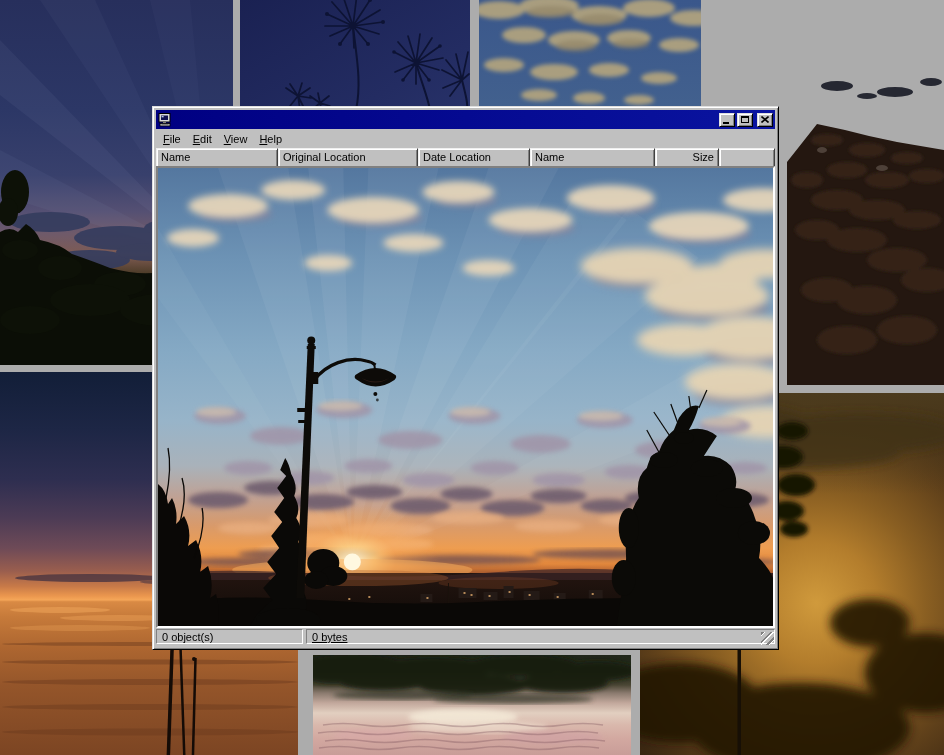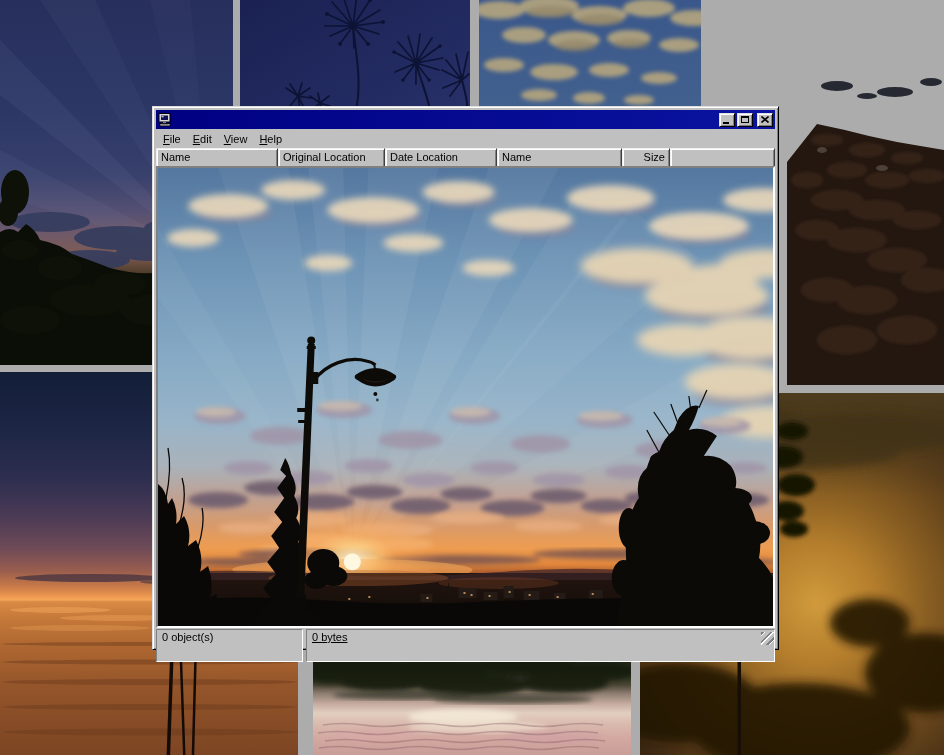--- a/index.html
+++ b/index.html
@@ -65,21 +65,21 @@
   }
   .hcol.size{text-align:right;}
   .content{
     box-sizing:border-box;height:462px;position:relative;
     border:2px solid;border-color:#808080 #fff #fff #808080;
     background:#000;
   }
   .content svg{display:block;}
   .statusbar{height:18px;display:flex;position:relative;margin-top:0;}
   .spanel{
-    box-sizing:border-box;height:33px;margin-top:1px;font-size:11px;color:#000;
+    box-sizing:border-box;height:15px;margin-top:1px;font-size:11px;color:#000;
     border:1px solid;border-color:#808080 #fff #fff #808080;
     padding:1px 4px 0 5px;background:#c0c0c0;white-space:nowrap;overflow:hidden;
   }
   .spanel.objects{width:147px;margin-right:3px;}
   .spanel.bytes{flex:1;text-decoration:underline;}
   .grip{
     position:absolute;right:1px;bottom:1px;width:13px;height:13px;
     background:repeating-linear-gradient(-45deg, rgba(0,0,0,0) 0 3px, #fff 3px 4px, #808080 4px 6px);
   }
 </style>
@@ -346,24 +346,24 @@
 
   <div class="menubar">
     <div class="menu-item"><span class="accel">F</span><span>ile</span></div>
     <div class="menu-item"><span class="accel">E</span><span>dit</span></div>
     <div class="menu-item"><span class="accel">V</span><span>iew</span></div>
     <div class="menu-item"><span class="accel">H</span><span>elp</span></div>
   </div>
 
   <div class="headers">
     <div class="hcol" style="width:122px">Name</div>
-    <div class="hcol" style="width:107px">Original Location</div>
+    <div class="hcol" style="width:140px">Original Location</div>
     <div class="hcol" style="width:112px">Date Location</div>
     <div class="hcol" style="width:125px">Name</div>
-    <div class="hcol size" style="width:48px">Size</div>
+    <div class="hcol size" style="width:64px">Size</div>
     <div class="hcol" style="flex:1"></div>
   </div>
 
   <div class="content">
     <svg width="615" height="458" viewBox="0 0 614 458" preserveAspectRatio="none">
       <defs>
         <linearGradient id="sky" x1="0" y1="0" x2="0" y2="1">
           <stop offset="0" stop-color="#54779f"></stop>
             <stop offset=".20" stop-color="#6d93b5"></stop>
           <stop offset=".40" stop-color="#85a9c4"></stop>

